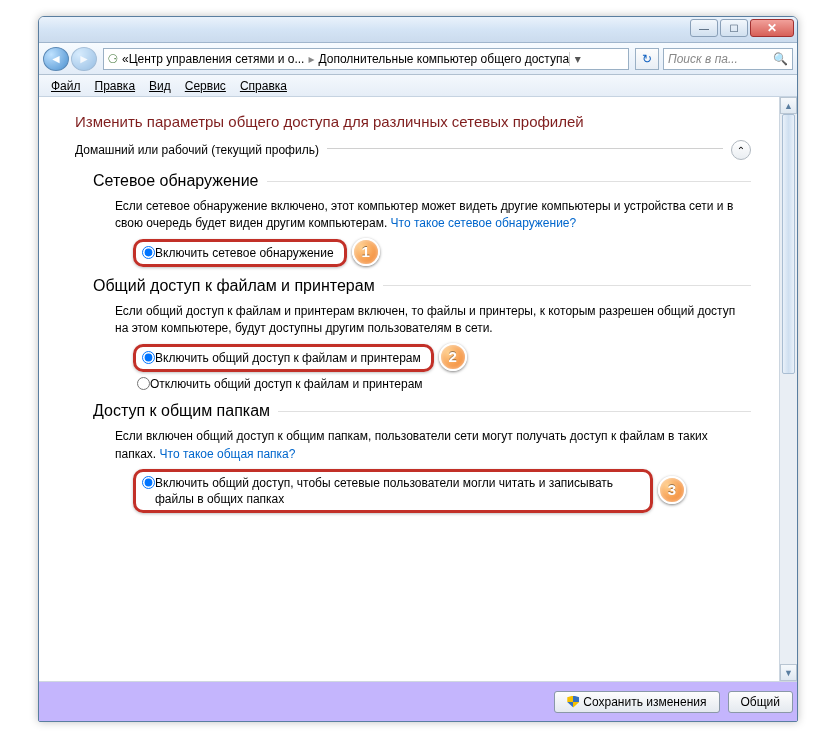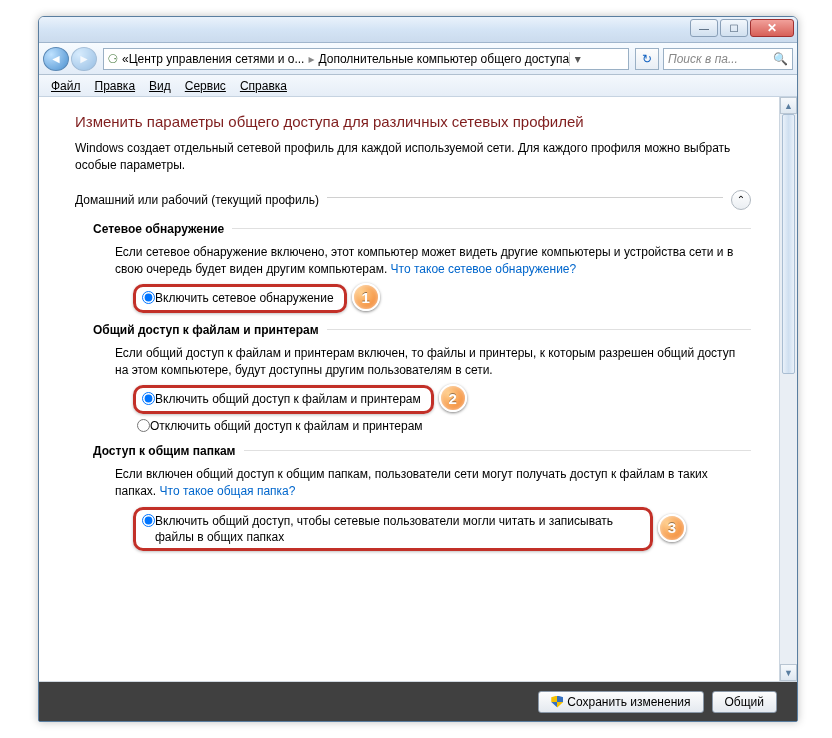--- a/index.html
+++ b/index.html
@@ -35,33 +35,33 @@
 .scroll-thumb{ position:absolute; left:2px; right:2px; top:17px; height:260px; background:linear-gradient(to right,#e9f1fa,#cfdff0,#e9f1fa); border:1px solid #a9bdd2; border-radius:2px;}
 
 h1.page-title{ color:#7f1d1d; font-size:15px; font-weight:normal; margin-bottom:10px;}
 .page-desc{ font-size:12px; margin-bottom:16px; line-height:1.4;}
 .profile-row{ display:flex; align-items:center; margin-bottom:12px;}
 .profile-label{ font-size:12px;}
 .profile-line{ flex:1; border-bottom:1px solid #d0d0d0; margin:0 8px; position:relative; top:-2px;}
 .chevron{ width:20px; height:20px; border:1px solid #b0b8c0; border-radius:50%; display:flex; align-items:center; justify-content:center; font-size:10px; background:linear-gradient(to bottom,#fff,#eaeef2);}
 
 .section{ margin-left:18px; margin-bottom:4px;}
-.section-title{ font-size:12px; margin-bottom:8px; display:flex; align-items:center;font-weight:bold;}
+.section-title{ font-size:16px; margin-bottom:8px; display:flex; align-items:center;}
 .section-title .dash{ flex:1; border-bottom:1px solid #e0e0e0; margin-left:8px;}
 .section-body{ margin-left:22px; font-size:12px; line-height:1.45; margin-bottom:6px;}
 .section-body a{ color:#0066cc; text-decoration:none;}
 .radio-group{ margin-left:40px; margin-bottom:8px;}
 .radio-row{ display:flex; align-items:flex-start; padding:2px 4px; font-size:12px; line-height:1.35;}
 .radio-row input{ margin-top:1px;}
 
 .callout{ border:3px solid #c23028; border-radius:10px; padding:1px 6px 1px 2px; display:inline-flex; align-items:flex-start; position:relative; box-shadow:0 1px 3px rgba(0,0,0,0.25);}
 .callout.wide{ display:flex;}
 .badge{ position:absolute; width:28px; height:28px; border-radius:50%; background:radial-gradient(circle at 30% 30%, #ffd090, #f07820); border:2px solid #fff; box-shadow:0 1px 3px rgba(0,0,0,0.5), inset 0 0 4px rgba(255,255,255,0.6); display:flex; align-items:center; justify-content:center; color:#fff; font-weight:bold; font-size:15px; text-shadow:0 -1px 0 rgba(0,0,0,0.4);}
 
-.footer{ height:40px; border-top:1px solid #d0d8e0; background:#404040; display:flex; align-items:center; justify-content:flex-end; padding-right:20px; gap:8px;}
+.footer{ height:40px; border-top:1px solid #d0d8e0; background:#c4b5fd; display:flex; align-items:center; justify-content:flex-end; padding-right:4px; gap:8px;}
 .btn{ height:22px; padding:0 12px; border:1px solid #8a98a8; border-radius:3px; background:linear-gradient(to bottom,#fdfdfd,#e4e9ef); font-size:12px; display:flex; align-items:center; gap:4px;}
 .shield{ display:inline-block; width:12px; height:12px; background: conic-gradient(#3570c0 0 25%, #f5c000 0 50%, #3570c0 0 75%, #f5c000 0 100%); clip-path: polygon(50% 0, 100% 15%, 100% 55%, 50% 100%, 0 55%, 0 15%);}
 </style>
 </head>
 <body>
 
 <div class="window">
 
   <div class="titlebar">
     <div class="titlebtn">
@@ -104,21 +104,20 @@
     <div class="menuitem"><u>Правка</u></div>
     <div class="menuitem"><u>Вид</u></div>
     <div class="menuitem"><u>Сервис</u></div>
     <div class="menuitem"><u>Справка</u></div>
   </div>
 
   <div class="content-wrap">
     <div class="content">
 
       <h1 class="page-title">Изменить параметры общего доступа для различных сетевых профилей</h1>
-      <p class="page-desc">Windows создает отдельный сетевой профиль для каждой используемой сети. Для каждого профиля можно выбрать особые параметры.</p>
 
       <div class="profile-row">
         <span class="profile-label">Домашний или рабочий (текущий профиль)</span>
         <span class="profile-line"></span>
         <span class="chevron">⌃</span>
       </div>
 
       <div class="section">
         <div class="section-title">
             <span>Сетевое обнаружение</span>

